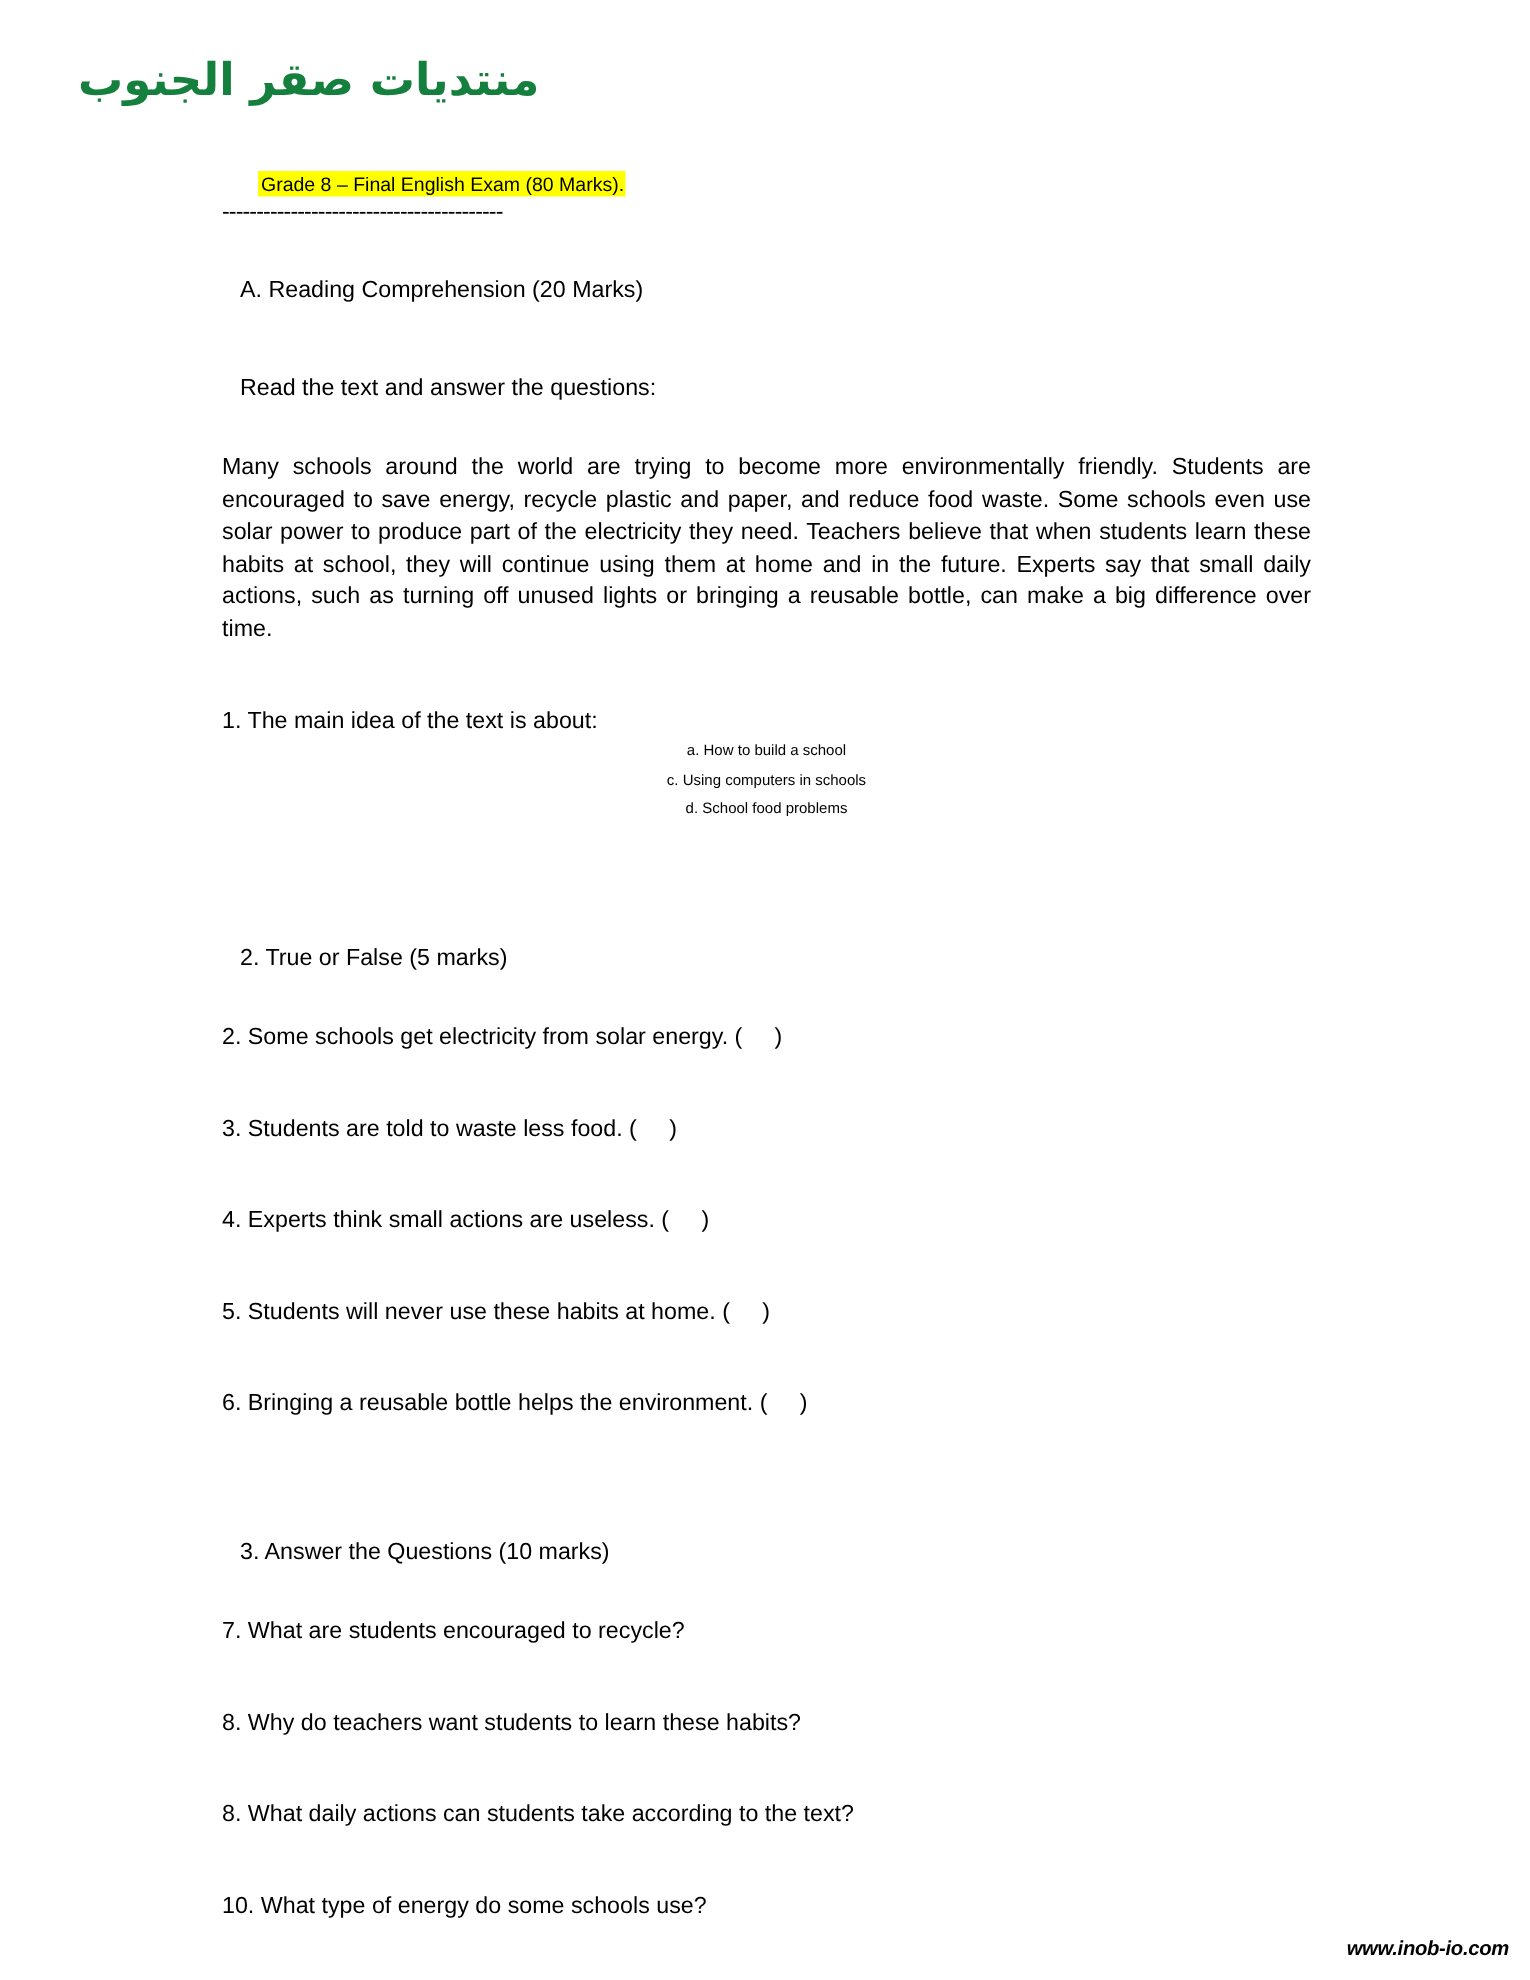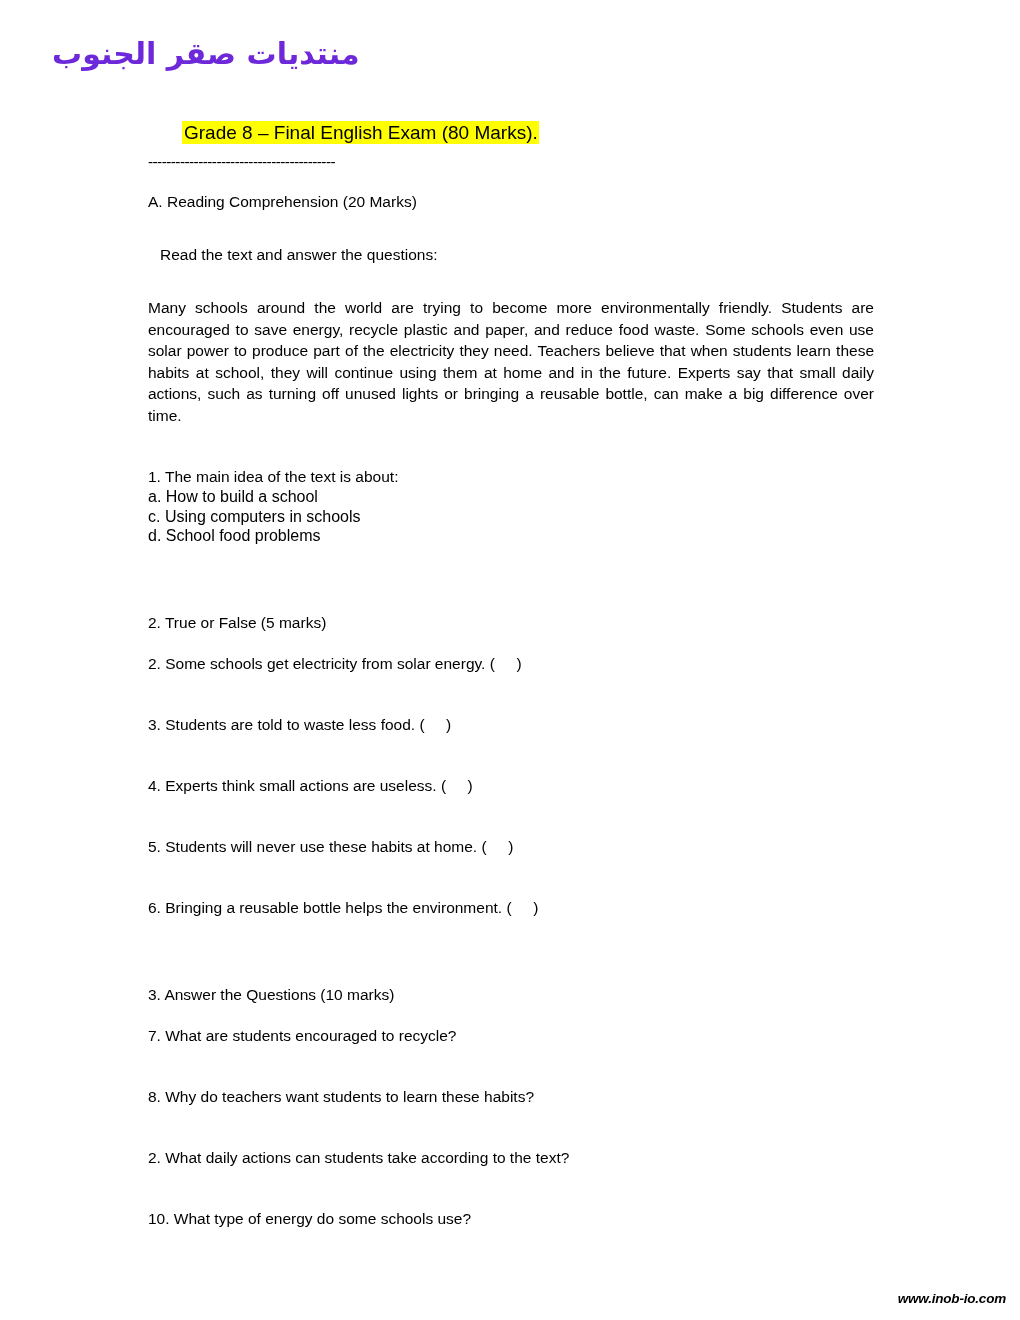--- a/index.html
+++ b/index.html
@@ -18,38 +18,38 @@
   }
 
   
   .forum-header {
     position: absolute;
     left: 52px;
     top: 36px;
     font-family: "DejaVu Sans", sans-serif;
     font-size: 30px;
     font-weight: 700;
-    color: #6d28d9;
+    color: #15803d;
     direction: rtl;
     unicode-bidi: embed;
     white-space: nowrap;
     letter-spacing: 0px;
   }
 
   
   .doc {
     position: absolute;
     left: 148px;
     top: 112px;
     width: 726px;
   }
 
   .title-line {
-    margin: 10px;
-    font-size: 19px;
+    margin: 0;
+    font-size: 13px;
     line-height: 21px;
     padding-left: 24px;
   }
   .title-hl {
     background: #ffff00;
     padding: 1px 1px 1px 2px;
   }
 
   .rule {
     margin: 0;
@@ -61,21 +61,21 @@
     width: 250px;
   }
 
   .blank {
     height: 20px;
   }
   .blank.lg { height: 40px; }
   .blank.xl { height: 66px; }
 
   .section-head {
-    margin: 0;
+    margin: 12px;
     font-size: 15.5px;
     line-height: 21px;
   }
 
   .lead {
     margin: 12px;
     font-size: 15.5px;
     line-height: 21px;
   }
 
@@ -90,22 +90,23 @@
 
   .q-line {
     margin: 0;
     font-size: 15.5px;
     line-height: 21px;
     white-space: pre;
   }
 
   .opt-line {
     margin: 0;
-    font-size: 16px;
+    font-size: 10px;
     line-height: 19.5px;
+    text-align: center;
   }
 
   
   .watermark {
     position: absolute;
     right: 14px;
     bottom: 14px;
     font-family: "Liberation Sans", sans-serif;
     font-size: 13.5px;
     font-weight: 700;
@@ -174,20 +175,20 @@
   <p class="section-head">3. Answer the Questions (10 marks)</p>
 
   <div class="blank"></div>
 
   <p class="q-line">7. What are students encouraged to recycle?</p>
   <div class="blank lg"></div>
 
   <p class="q-line">8. Why do teachers want students to learn these habits?</p>
   <div class="blank lg"></div>
 
-  <p class="q-line">2. What daily actions can students take according to the text?</p>
+  <p class="q-line">8. What daily actions can students take according to the text?</p>
   <div class="blank lg"></div>
 
   <p class="q-line">10. What type of energy do some schools use?</p>
 
 </div>
 
 <div class="watermark">www.inob-io.com</div>
 
 </body></html>

